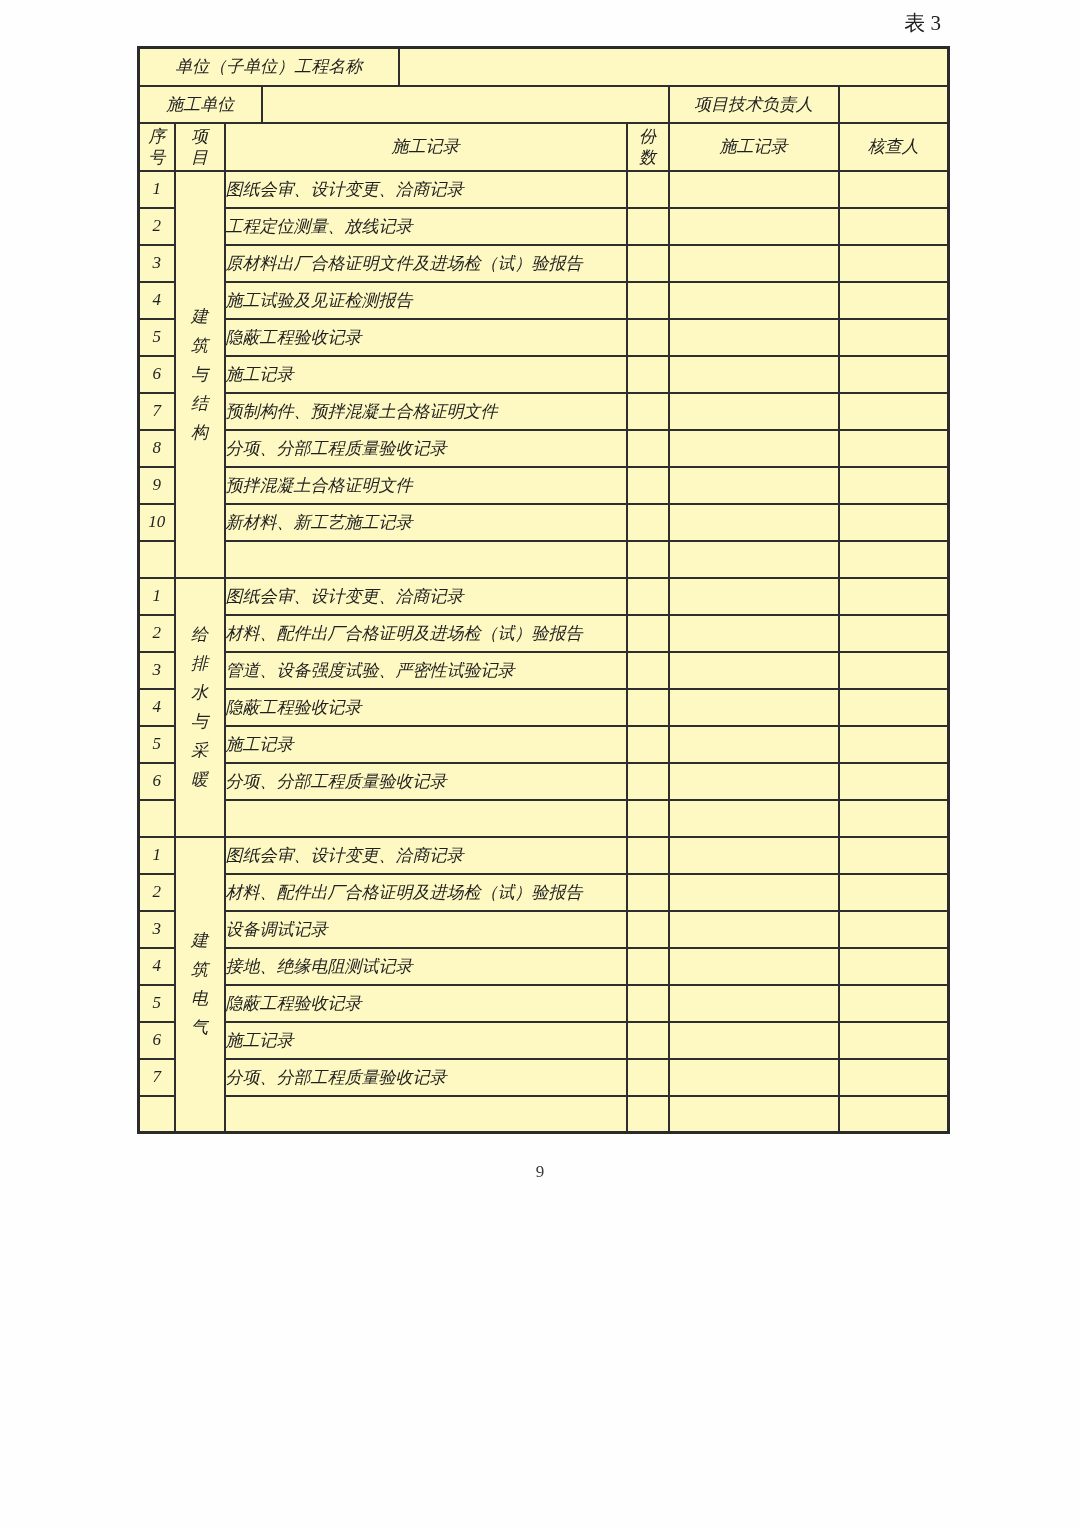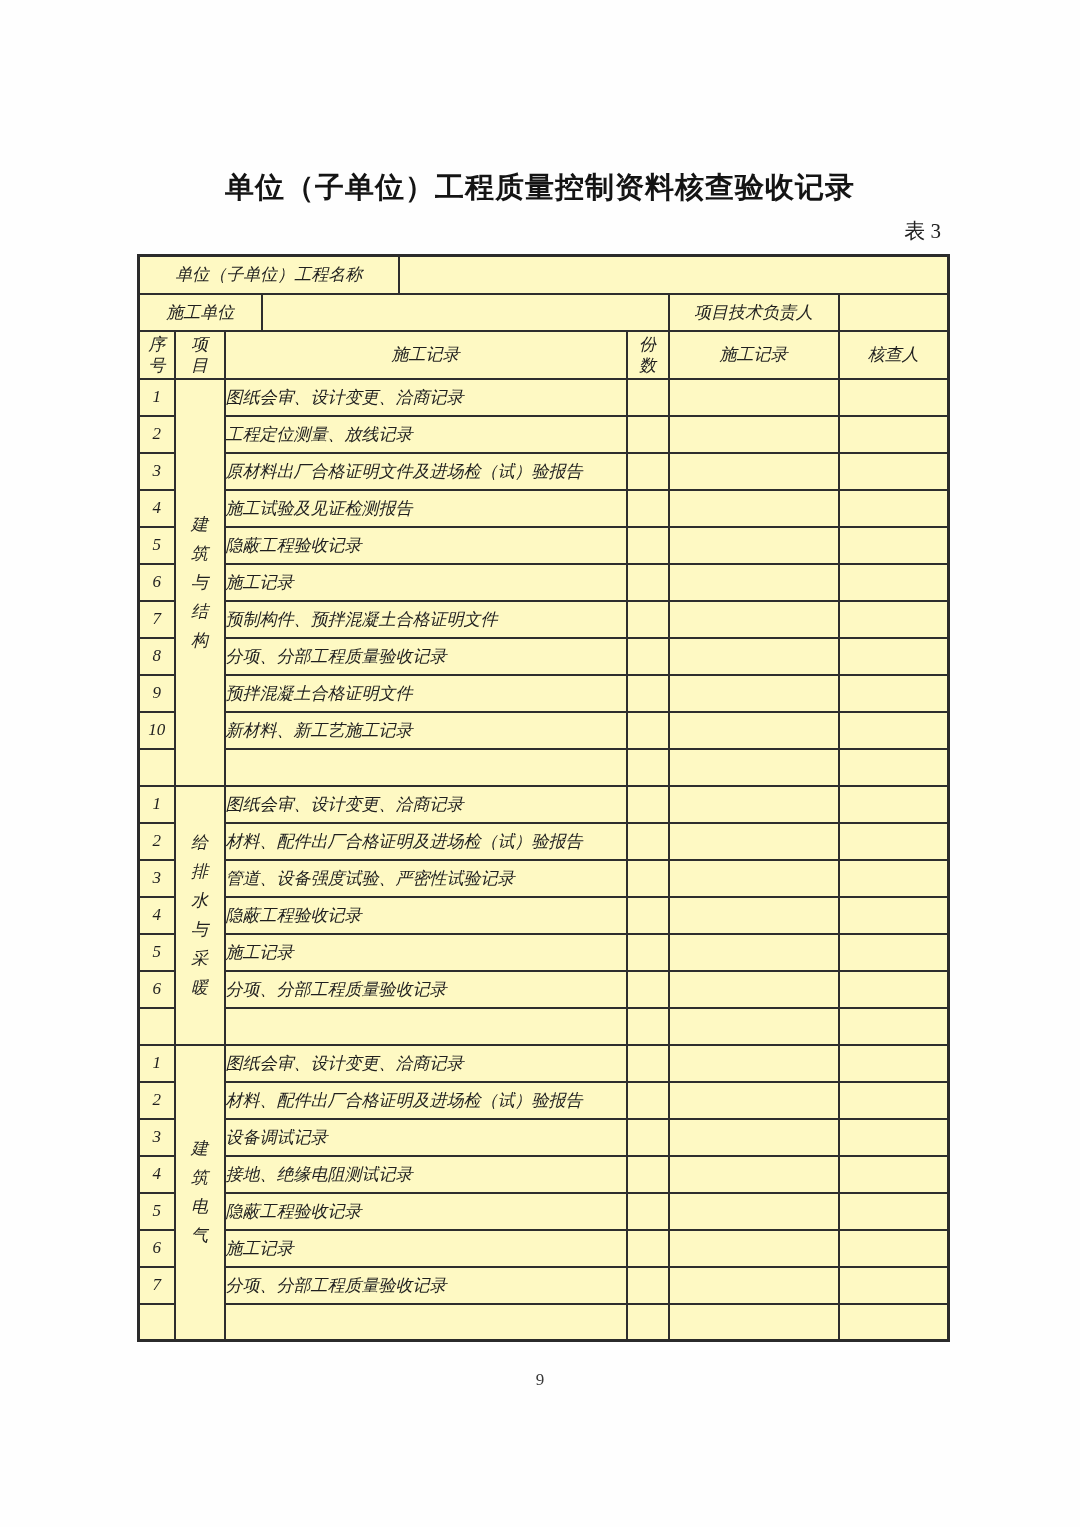--- a/index.html
+++ b/index.html
@@ -68,21 +68,20 @@
     font-size:17px;
     margin-top:28px;
     color:#3a3a3a;
   }
 </style>
 </head>
 <body>
 
 <div class="page">
 
-  <h1 class="title">单位（子单位）工程质量控制资料核查验收记录</h1>
 
   <div class="table-wrap">
     <div class="table-label">表 3</div>
 
     <table class="form">
       <colgroup>
         <col style="width:36px">
           <col style="width:50px">
           <col style="width:37px">
           <col style="width:137px">

